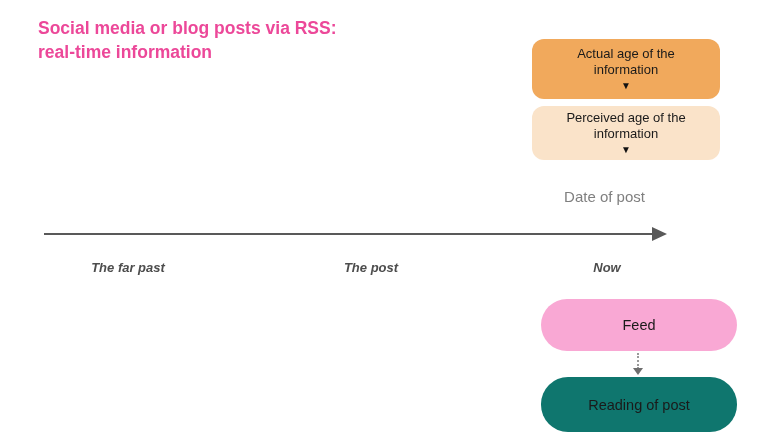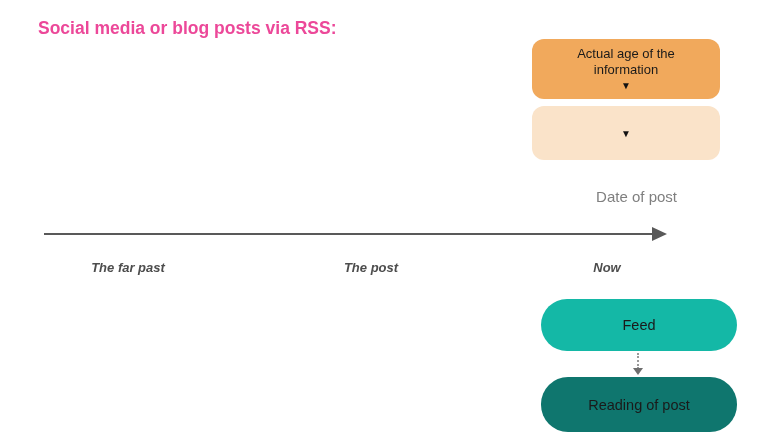--- a/index.html
+++ b/index.html
@@ -27,21 +27,21 @@
     color: #1a1a1a;
     font-size: 13px; line-height: 16px;
     padding: 4px 20px;
   }
   .age-box-actual    { top: 39px;  height: 60px; }
   .age-box-perceived { top: 106px; height: 54px; }
   .tri-marker { font-size: 10px; line-height: 12px; margin-top: 2px; color: #111; }
 
   .date-label {
     left: 532px; top: 188px; width: 145px;
-    text-align: right;
+    text-align: center;
     font-size: 15px; color: #7f7f7f;
   }
 
   .timeline-line {
     left: 44px; top: 233px;
     width: 612px; height: 2px;
     background: #595959;
   }
   .timeline-arrowhead {
     left: 652px; top: 227px;
@@ -82,41 +82,43 @@
     border-top: 7px solid #6e6e6e;
     border-left: 5px solid transparent;
     border-right: 5px solid transparent;
   }
 </style>
 </head>
 <body>
 
 <div class="abs title">
   <div>Social media or blog posts via RSS:</div>
+  <div>real-time information</div>
 </div>
 
 <div class="abs age-box age-box-actual" style="background: rgb(241, 169, 92);">
   <div>Actual age of the information</div>
   <div class="tri-marker">▼</div>
 </div>
 
 <div class="abs age-box age-box-perceived" style="background: rgb(250, 227, 201);">
+  <div>Perceived age of the information</div>
   <div class="tri-marker">▼</div>
 </div>
 
 <div class="abs date-label">Date of post</div>
 
 <div class="abs timeline-line" style="background: rgb(89, 89, 89);"></div>
 <div class="abs timeline-arrowhead"></div>
 
 <div class="abs era-label era-far-past">The far past</div>
 <div class="abs era-label era-past">The post</div>
 <div class="abs era-label era-now">Now</div>
 
-<div class="abs pill pill-feed" style="background: #14b8a6;">
+<div class="abs pill pill-feed" style="background: #f9a8d4;">
   <span>Feed</span>
 </div>
 
 <div class="abs connector-line"></div>
 <div class="abs connector-arrowhead"></div>
 
 <div class="abs pill pill-reading" style="background: #0f766e;">
   <span>Reading of post</span>
 </div>
 

